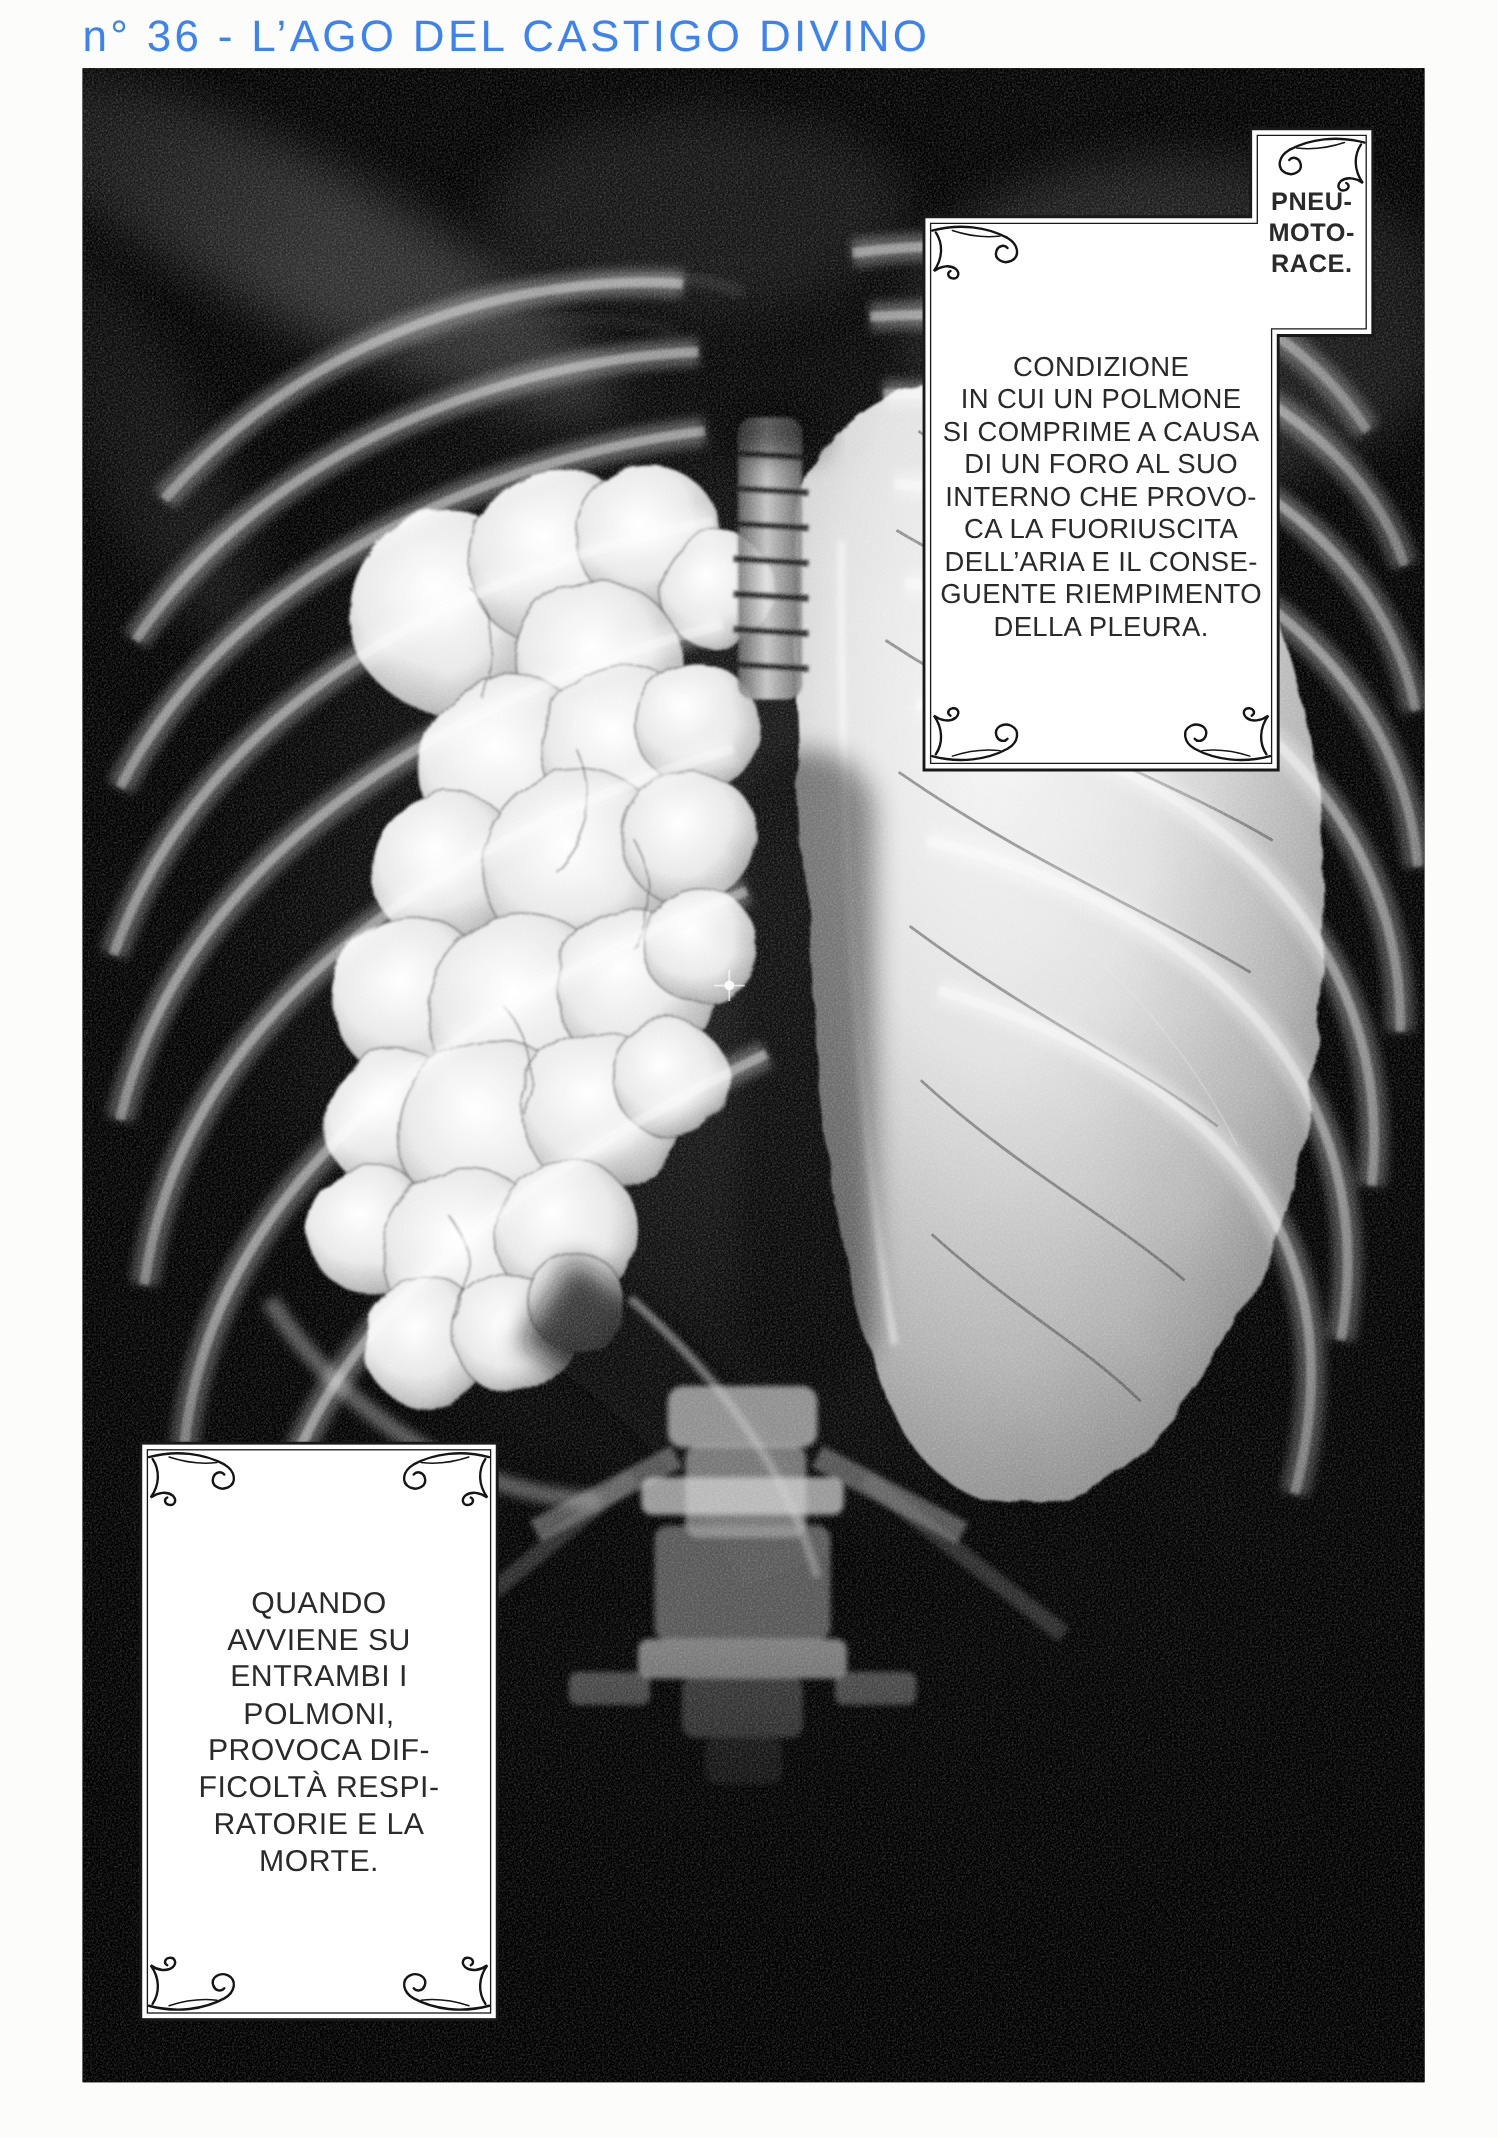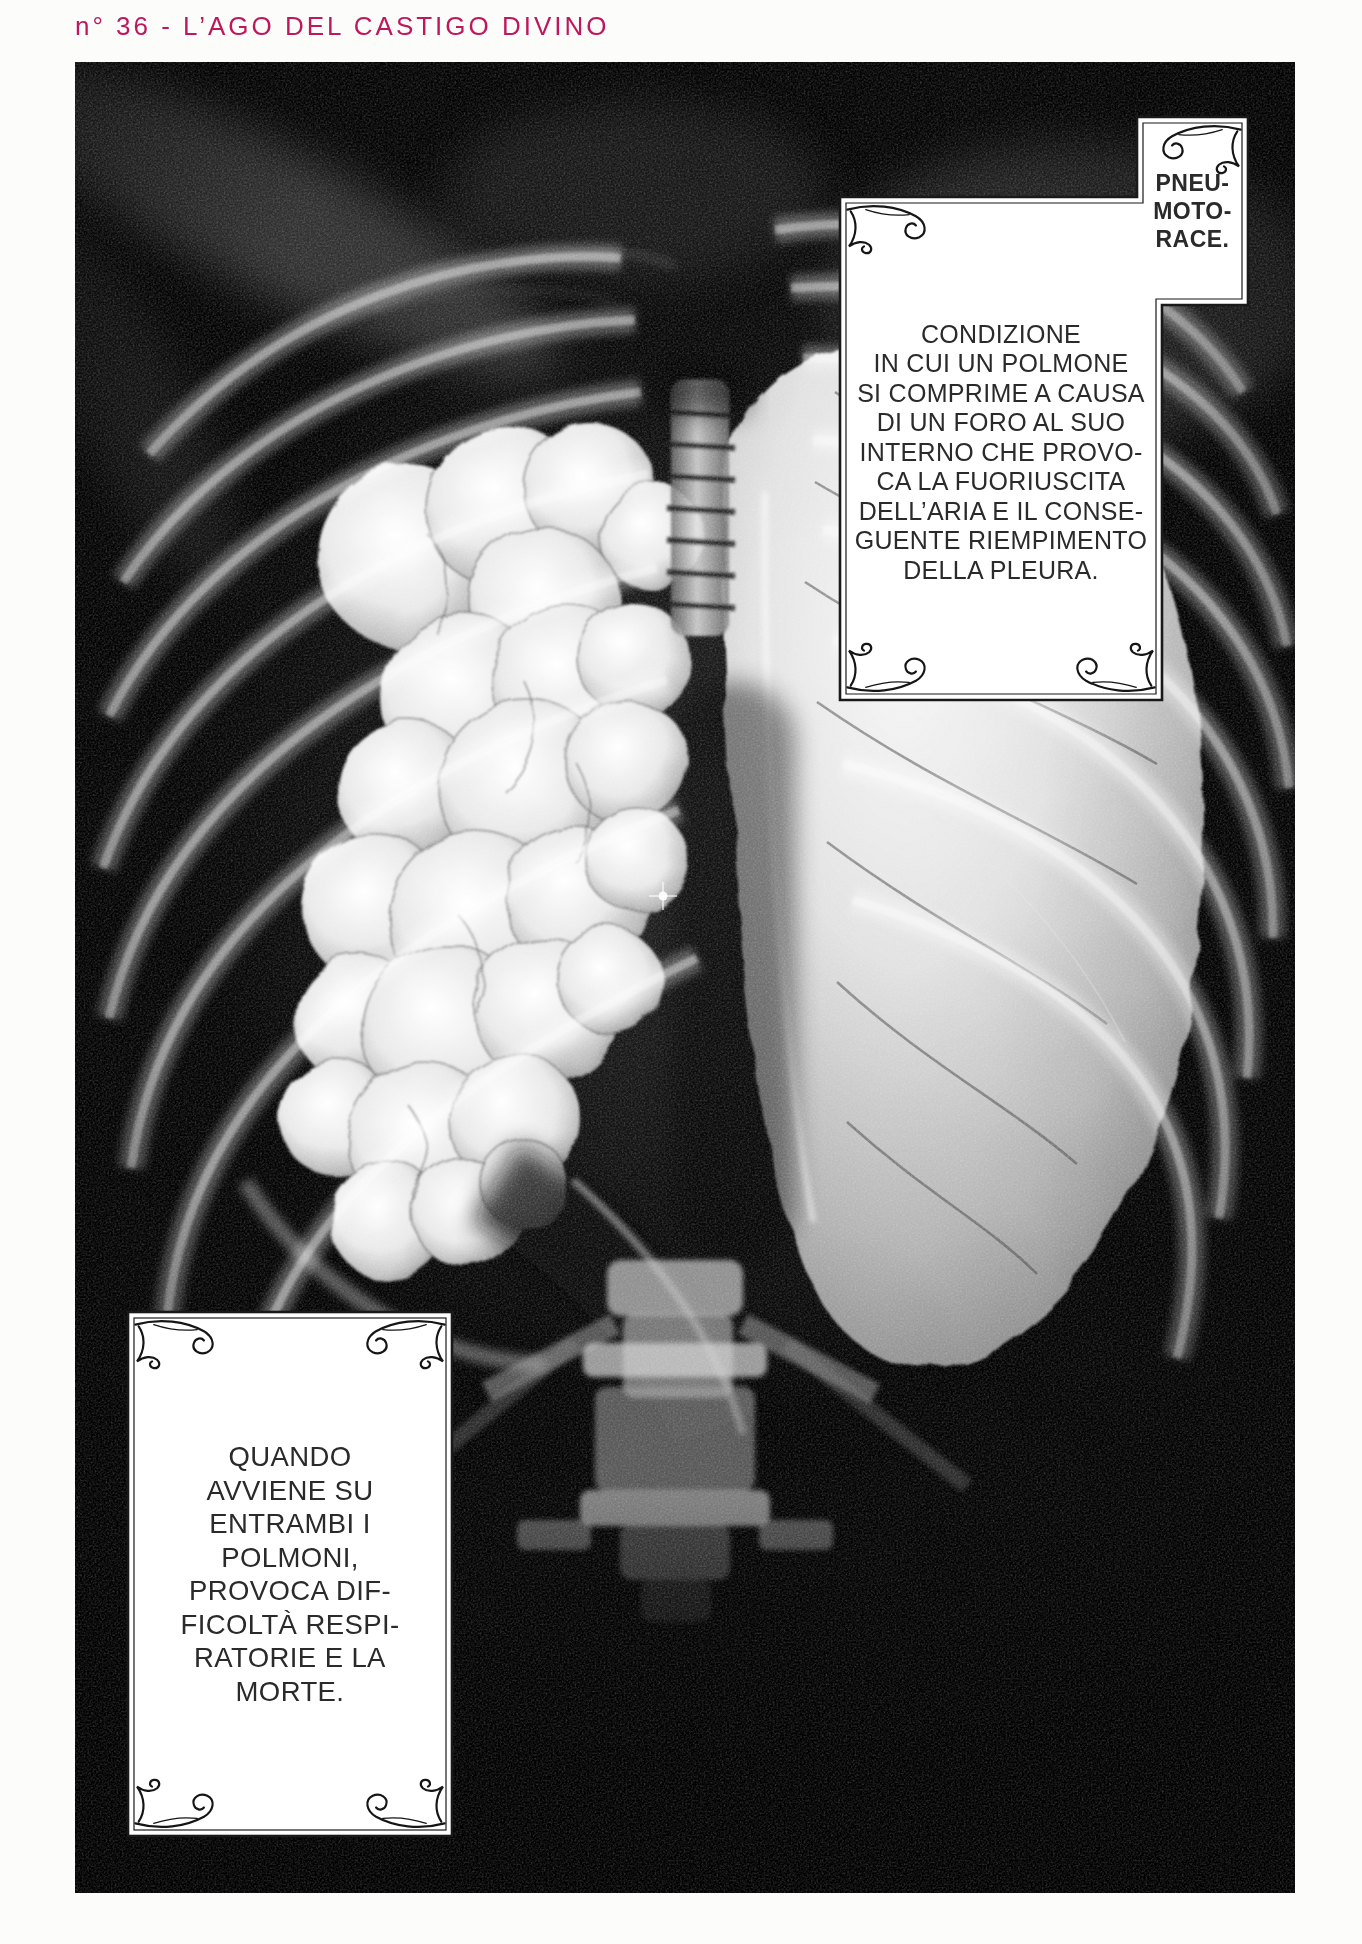--- a/index.html
+++ b/index.html
@@ -3,21 +3,21 @@
 <meta charset="utf-8">
 <style>
   html,body{margin:0;padding:0;}
   body{
     width:1362px;height:1944px;position:relative;overflow:hidden;
     background:#fcfcfa;
     font-family:"Liberation Sans", sans-serif;
   }
   .page-title{
     position:absolute;left:75px;top:11px;
-    font-size:26px;letter-spacing:3px;color:#be185d;font-weight:400;
+    font-size:40px;letter-spacing:3px;color:#3b82f6;font-weight:400;
     white-space:nowrap;
   }
   .panel{
     position:absolute;left:75px;top:62px;width:1220px;height:1831px;
     background:#060606;overflow:hidden;
   }
   .panel > svg{position:absolute;left:0;top:0;width:1220px;height:1831px;display:block;}
   
   .ribw{stroke:#ffffff;stroke-width:26;opacity:.30;fill:none;filter:url(#b4);}
   .ribc{stroke:#ffffff;stroke-width:9;opacity:.42;fill:none;filter:url(#b1);}

